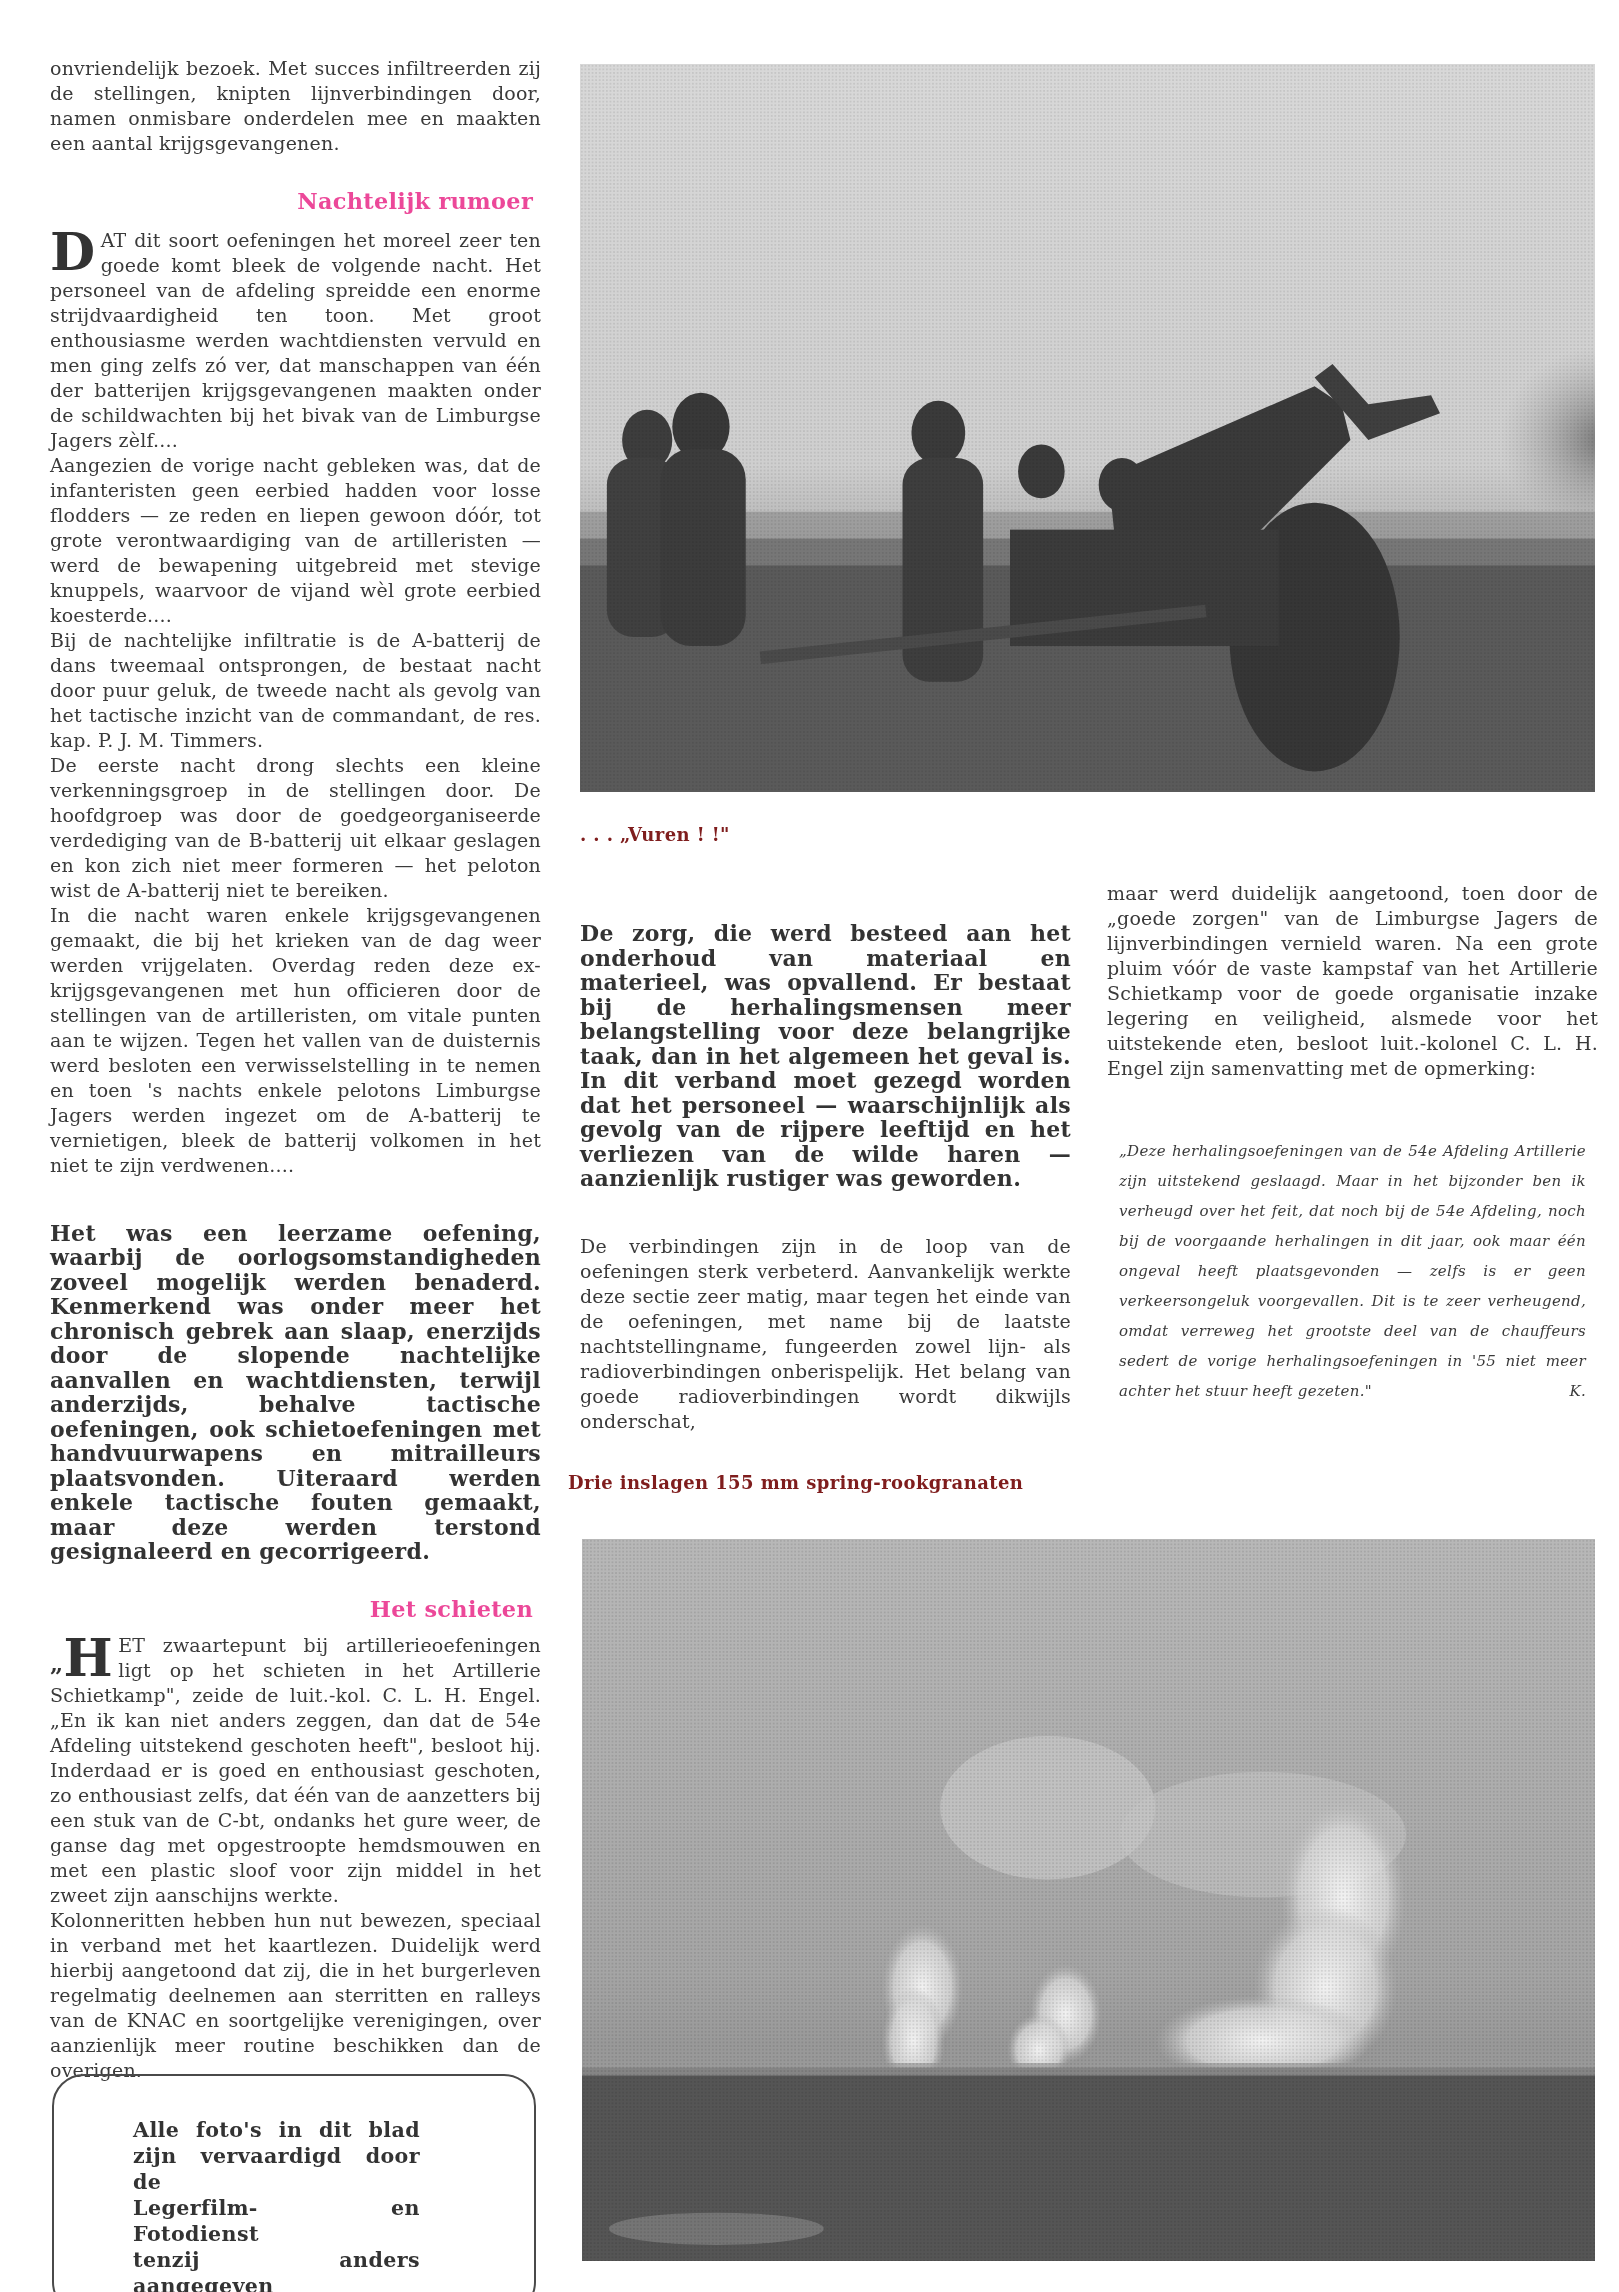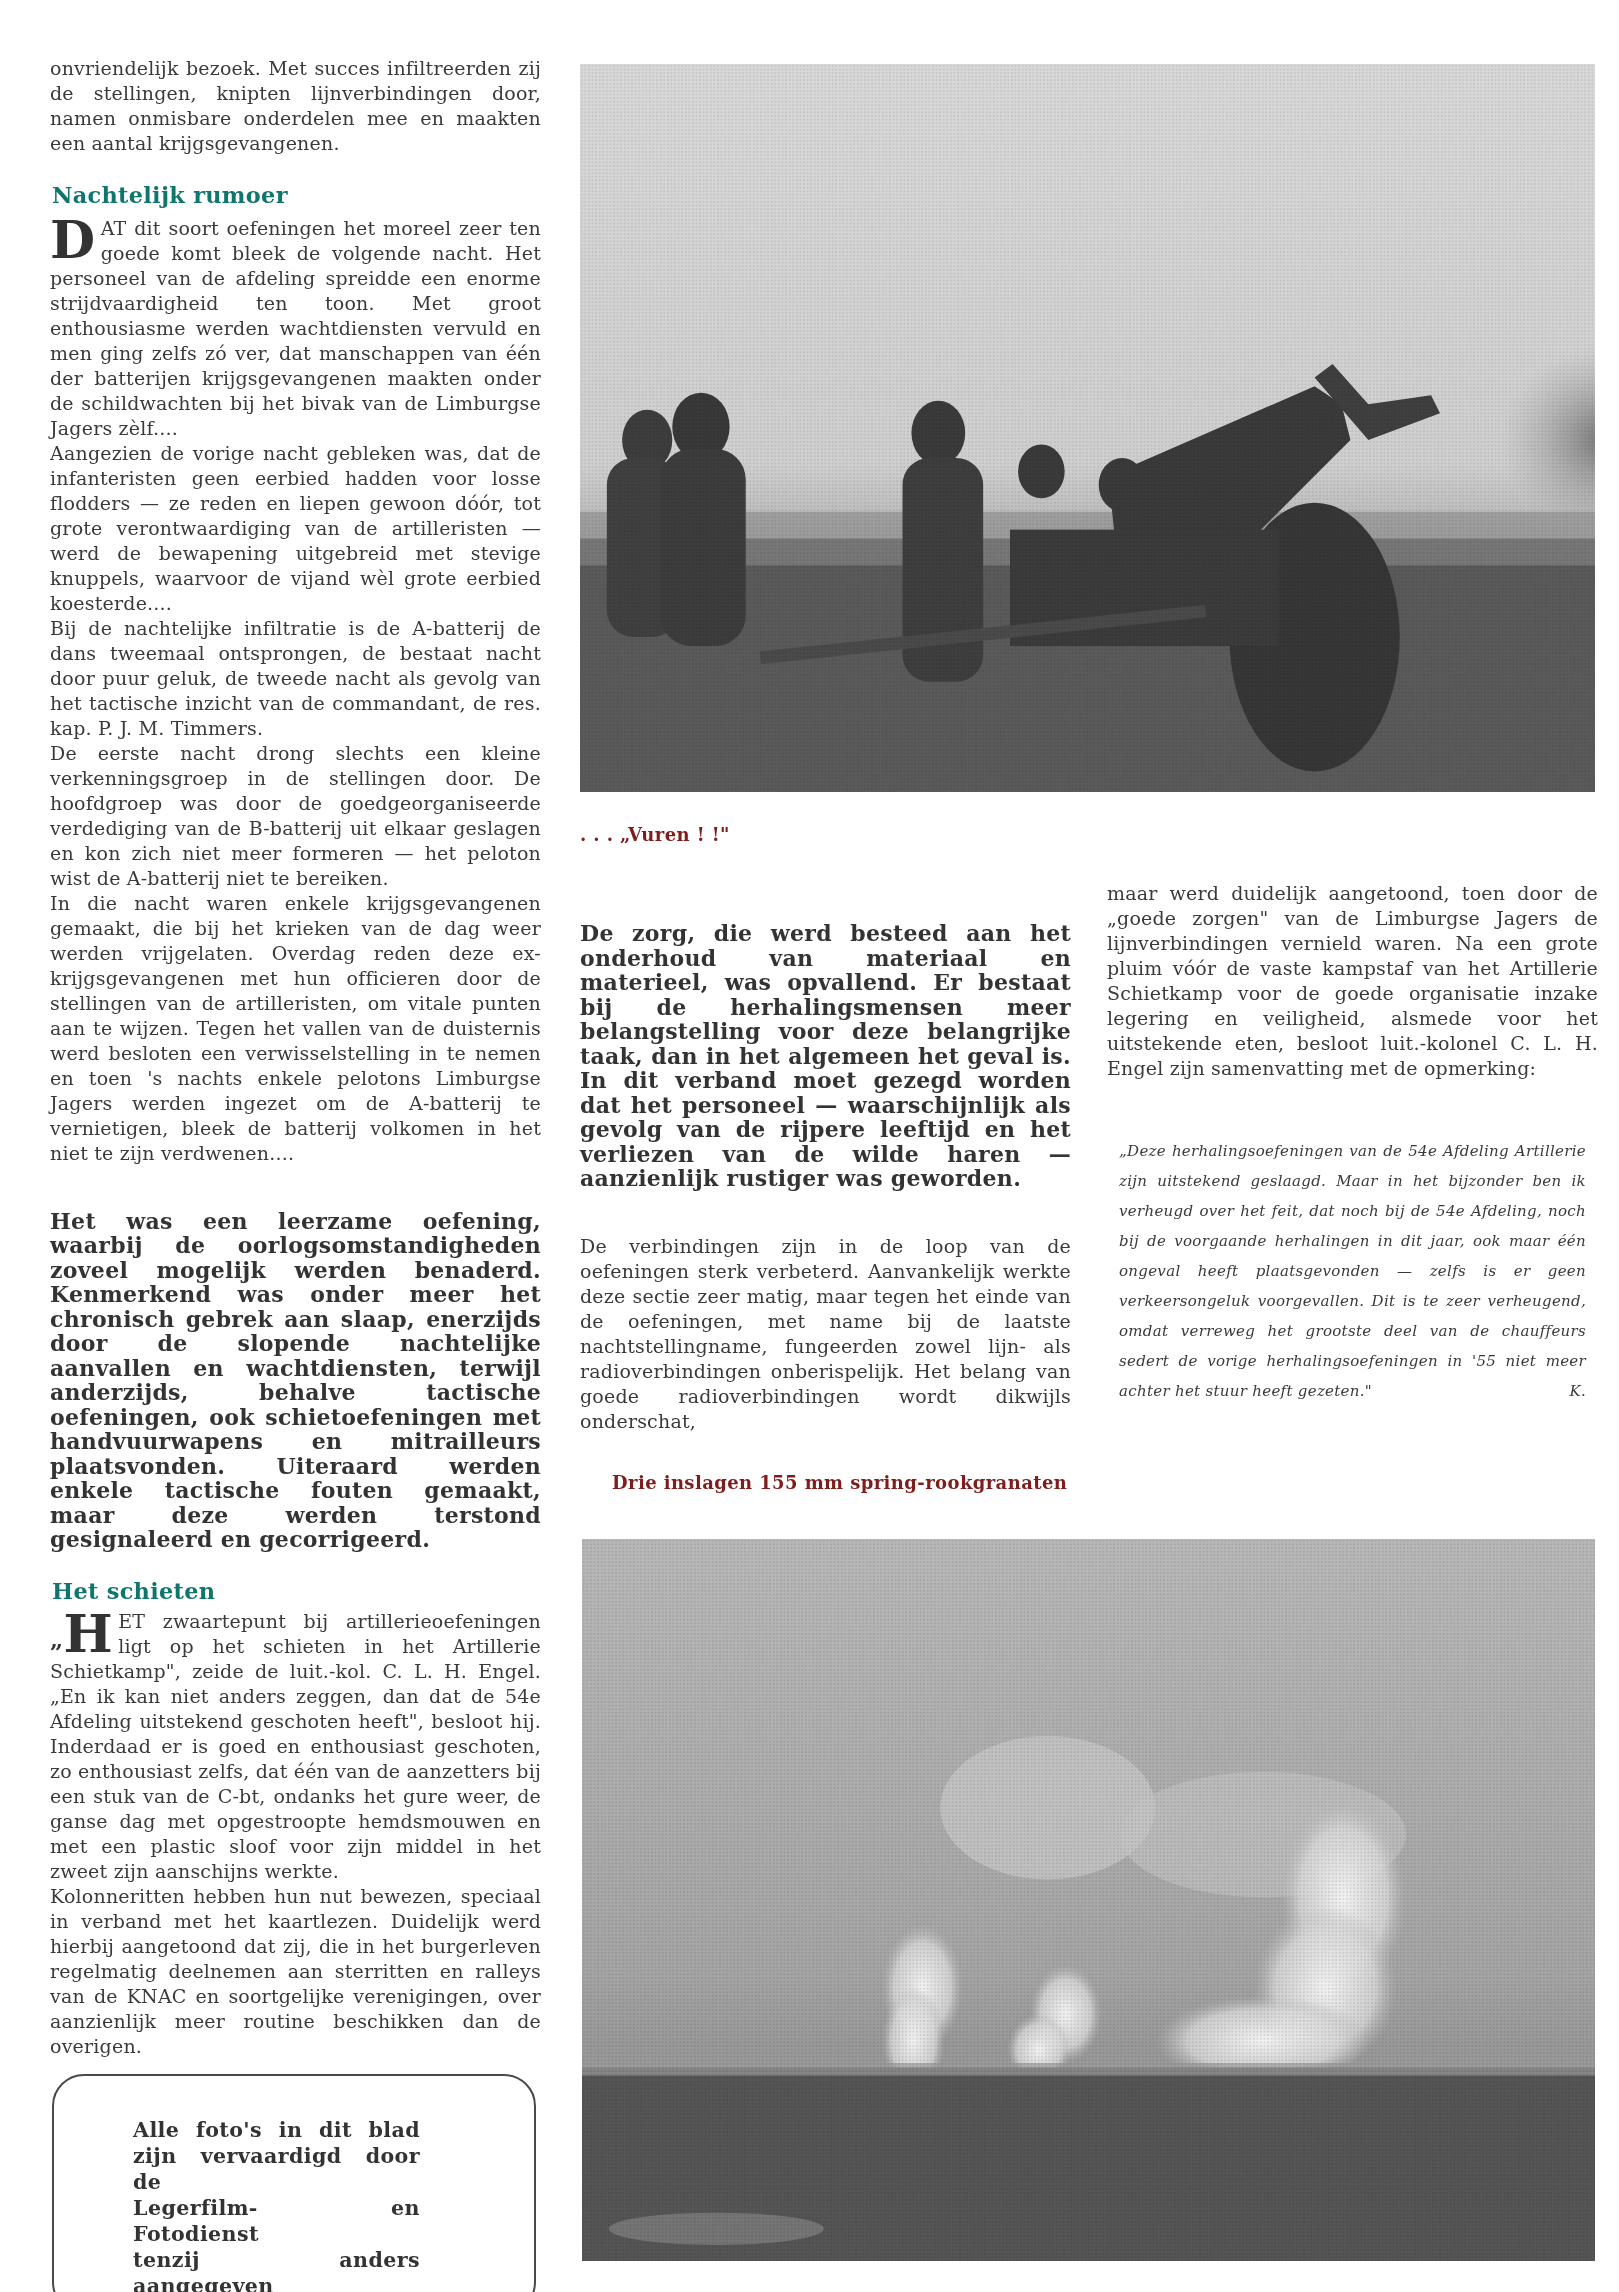--- a/index.html
+++ b/index.html
@@ -21,43 +21,43 @@
   p.bold {
     margin: 0; font-size: 22px; line-height: 24.5px;
     text-align: justify; font-weight: bold; color: #333;
     letter-spacing: 0.3px;
   }
   p.ital {
     margin: 12px; font-size: 15px; line-height: 30px;
     text-align: justify; font-style: italic; letter-spacing: 0.3px;
   }
   h2.sec {
-    margin: 2px; font-size: 22.4px; line-height: 29px; font-weight: bold;
-    text-align: left; color: #0f766e; letter-spacing: 0.3px;
+    margin: 8px; font-size: 22.4px; line-height: 29px; font-weight: bold;
+    text-align: right; color: #ec4899; letter-spacing: 0.3px;
   }
   .drop {
     float: left; font-size: 52px; line-height: 41px; font-weight: bold;
     margin: 3.6px 5.4px 0 0; color: #333;
   }
   .dropq { float: left; font-size: 23px; line-height: 36px; margin: 12.5px 0 0 0; font-weight: bold; color:#333;}
   .gap-m { height: 23px; }
   .gap-l { height: 43px; }
   .sig { float: right; font-style: italic; }
 
   .photo { position: absolute; overflow: hidden; }
   .photo1 { left: 580px; top: 64px; width: 1015px; height: 728px; }
   .photo2 { left: 582px; top: 1539px; width: 1013px; height: 722px; }
   .photo svg { display: block; width: 100%; height: 100%; }
 
   .caption {
     position: absolute; font-weight: bold; font-size: 18px; color: #7f1d1d;
     letter-spacing: 0.4px;
   }
   .cap1 { left: 580px; top: 824px; }
-  .cap2 { left: 612px; top: 1472px; }
+  .cap2 { left: 568px; top: 1472px; }
 
   .notice {
     position: absolute; left: 52px; top: 2074px; width: 484px; height: 240px;
     border: 2.7px solid #4a4a4a; border-radius: 32px; box-sizing: border-box;
   }
   .notice-text {
     position: absolute; left: 79px; top: 41px; width: 287px;
     font-weight: bold; font-size: 20.6px; line-height: 26px; color: #333;
     text-align: justify; text-align-last: justify; letter-spacing: 0.4px;
   }

